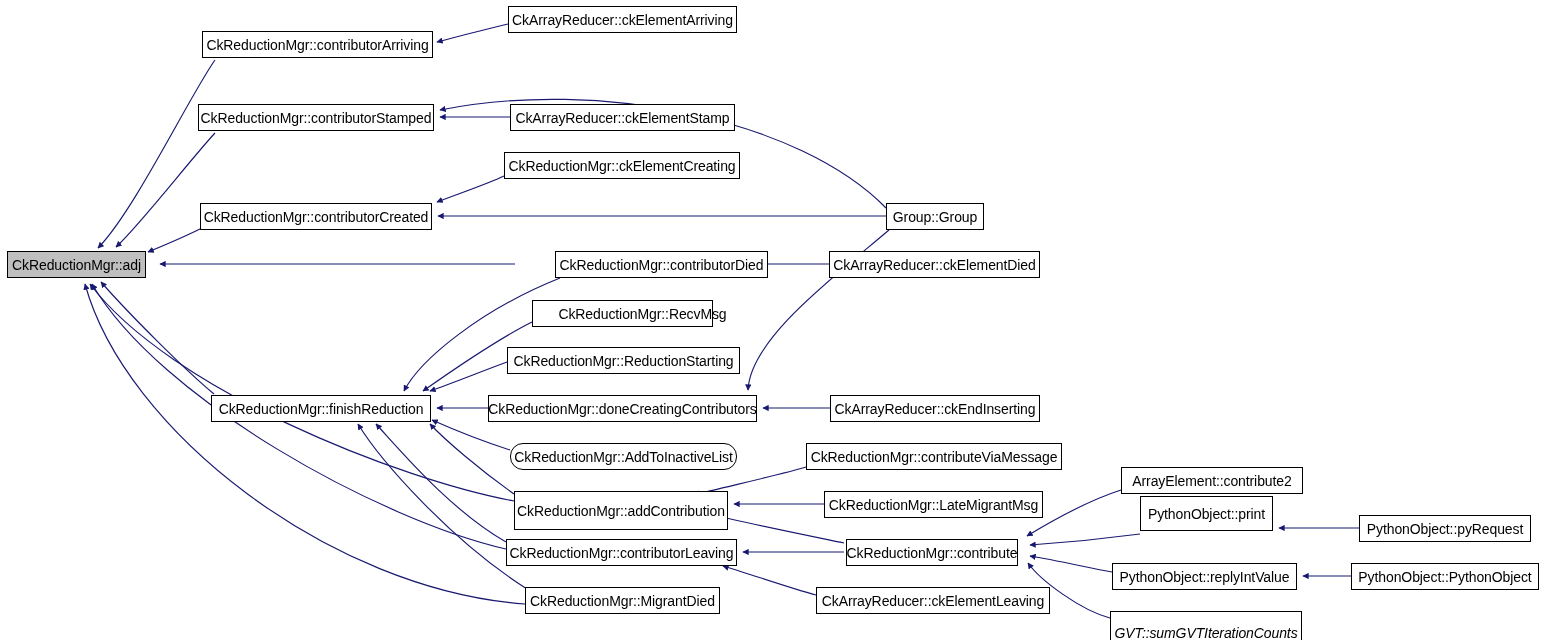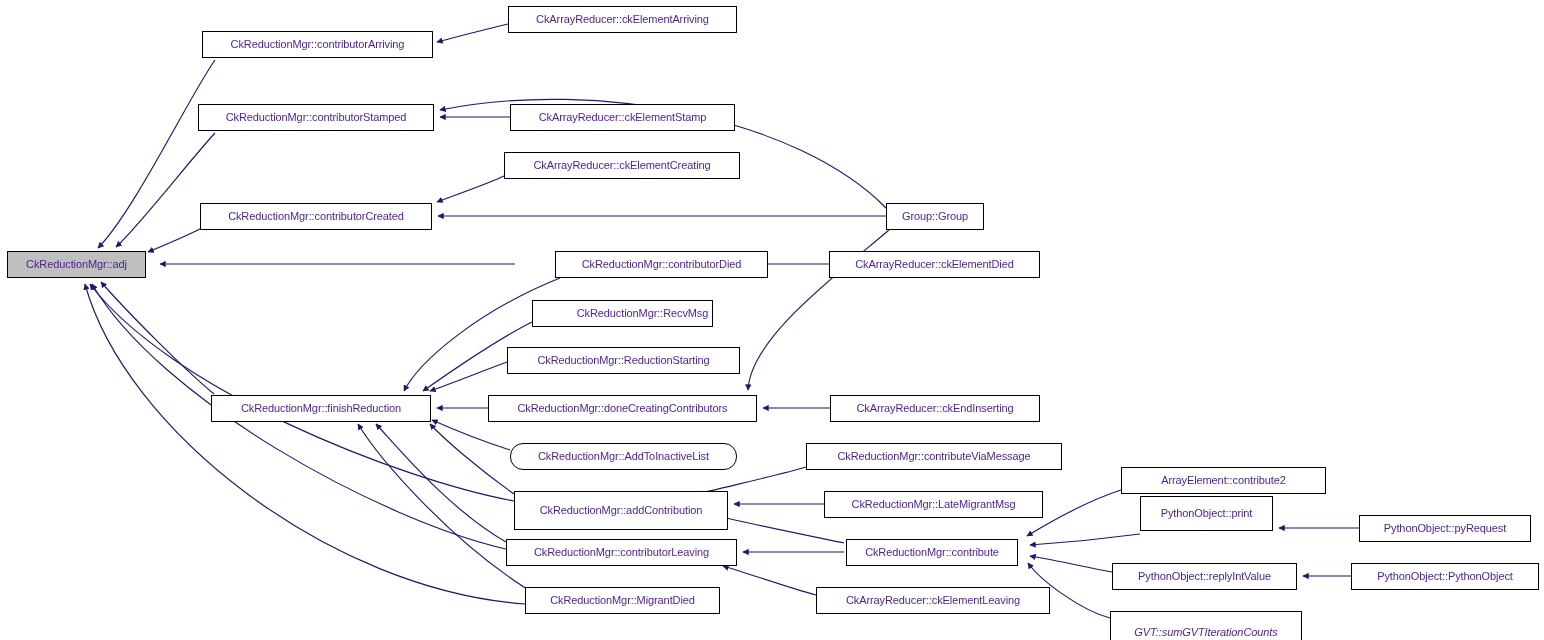--- a/index.html
+++ b/index.html
@@ -1,20 +1,20 @@
 <!DOCTYPE html>
 <html><head>
 <meta charset="utf-8">
 <style>
   html,body{margin:0;padding:0;background:#ffffff;}
   #canvas{position:relative;width:1544px;height:640px;background:#ffffff;
           font-family:"Liberation Sans", sans-serif;overflow:hidden;}
   svg.edges{position:absolute;left:0;top:0;width:1544px;height:640px;}
   .node{position:absolute;box-sizing:border-box;border:1px solid #000000;
-        background:#ffffff;color:#4c1d95;font-size:11px;line-height:1;
+        background:#ffffff;color:#000000;font-size:14px;line-height:1;
         display:flex;align-items:center;justify-content:center;
         white-space:nowrap;letter-spacing:-0.1px;}
   .node.highlight{background:#bfbfbf;}
 </style>
 </head>
 <body>
 
 <div id="canvas">
   <svg class="edges" viewBox="0 0 1544 640" xmlns="http://www.w3.org/2000/svg">
     <defs>
@@ -59,35 +59,35 @@
         <path d="M 1351,576 L 1303,576" fill="none" stroke="#191970" stroke-width="1.15" marker-end="url(#arrow)"></path>
         <path d="M 1110,618 C 1080,610 1040,580 1028,563" fill="none" stroke="#191970" stroke-width="1.15" marker-end="url(#arrow)"></path>
       </g>
   </svg>
   <div id="node-layer">
       <div class="node highlight" style="left: 7px; top: 251px; width: 139px; height: 27px;">CkReductionMgr::adj</div>
       <div class="node" style="left: 202px; top: 31px; width: 231px; height: 27px;">CkReductionMgr::contributorArriving</div>
       <div class="node" style="left: 508px; top: 6px; width: 229px; height: 27px;">CkArrayReducer::ckElementArriving</div>
       <div class="node" style="left: 198px; top: 104px; width: 236px; height: 27px;">CkReductionMgr::contributorStamped</div>
       <div class="node" style="left: 510px; top: 104px; width: 225px; height: 27px;">CkArrayReducer::ckElementStamp</div>
-      <div class="node" style="left: 504px; top: 152px; width: 236px; height: 27px;">CkArrayReducer::ckElementCreating</div>
+      <div class="node" style="left: 504px; top: 152px; width: 236px; height: 27px;">CkReductionMgr::ckElementCreating</div>
       <div class="node" style="left: 200px; top: 203px; width: 232px; height: 27px;">CkReductionMgr::contributorCreated</div>
       <div class="node" style="left: 886px; top: 203px; width: 98px; height: 27px;">Group::Group</div>
       <div class="node" style="left: 515px; top: 251px; width: 213px; height: 27px; margin-left: 40px;">CkReductionMgr::contributorDied</div>
       <div class="node" style="left: 829px; top: 251px; width: 211px; height: 27px;">CkArrayReducer::ckElementDied</div>
       <div class="node" style="left: 532px; top: 300px; width: 181px; height: 27px; padding-left: 40px;">CkReductionMgr::RecvMsg</div>
       <div class="node" style="left: 507px; top: 347px; width: 233px; height: 27px;">CkReductionMgr::ReductionStarting</div>
       <div class="node" style="left: 211px; top: 395px; width: 220px; height: 27px;">CkReductionMgr::finishReduction</div>
       <div class="node" style="left: 488px; top: 395px; width: 269px; height: 27px;">CkReductionMgr::doneCreatingContributors</div>
       <div class="node" style="left: 830px; top: 395px; width: 210px; height: 27px;">CkArrayReducer::ckEndInserting</div>
       <div class="node" style="left: 510px; top: 443px; width: 227px; height: 27px; border-radius: 13px;">CkReductionMgr::AddToInactiveList</div>
       <div class="node" style="left: 806px; top: 443px; width: 256px; height: 27px;">CkReductionMgr::contributeViaMessage</div>
       <div class="node" style="left: 514px; top: 491px; width: 214px; height: 39px;">CkReductionMgr::addContribution</div>
       <div class="node" style="left: 824px; top: 491px; width: 219px; height: 27px;">CkReductionMgr::LateMigrantMsg</div>
-      <div class="node" style="left: 1121px; top: 467px; width: 205px; height: 27px;">ArrayElement::contribute2</div>
+      <div class="node" style="left: 1121px; top: 467px; width: 182px; height: 27px;">ArrayElement::contribute2</div>
       <div class="node" style="left: 506px; top: 539px; width: 231px; height: 27px;">CkReductionMgr::contributorLeaving</div>
       <div class="node" style="left: 846px; top: 539px; width: 172px; height: 27px;">CkReductionMgr::contribute</div>
       <div class="node" style="left: 1140px; top: 496px; width: 133px; height: 35px;">PythonObject::print</div>
       <div class="node" style="left: 1359px; top: 515px; width: 172px; height: 27px;">PythonObject::pyRequest</div>
       <div class="node" style="left: 1112px; top: 563px; width: 185px; height: 27px;">PythonObject::replyIntValue</div>
       <div class="node" style="left: 1351px; top: 563px; width: 188px; height: 27px;">PythonObject::PythonObject</div>
       <div class="node" style="left: 525px; top: 587px; width: 195px; height: 27px;">CkReductionMgr::MigrantDied</div>
       <div class="node" style="left: 816px; top: 587px; width: 234px; height: 27px;">CkArrayReducer::ckElementLeaving</div>
       <div class="node" style="left: 1110px; top: 611px; width: 192px; height: 43px; font-style: italic;">GVT::sumGVTIterationCounts</div>
     </div>

